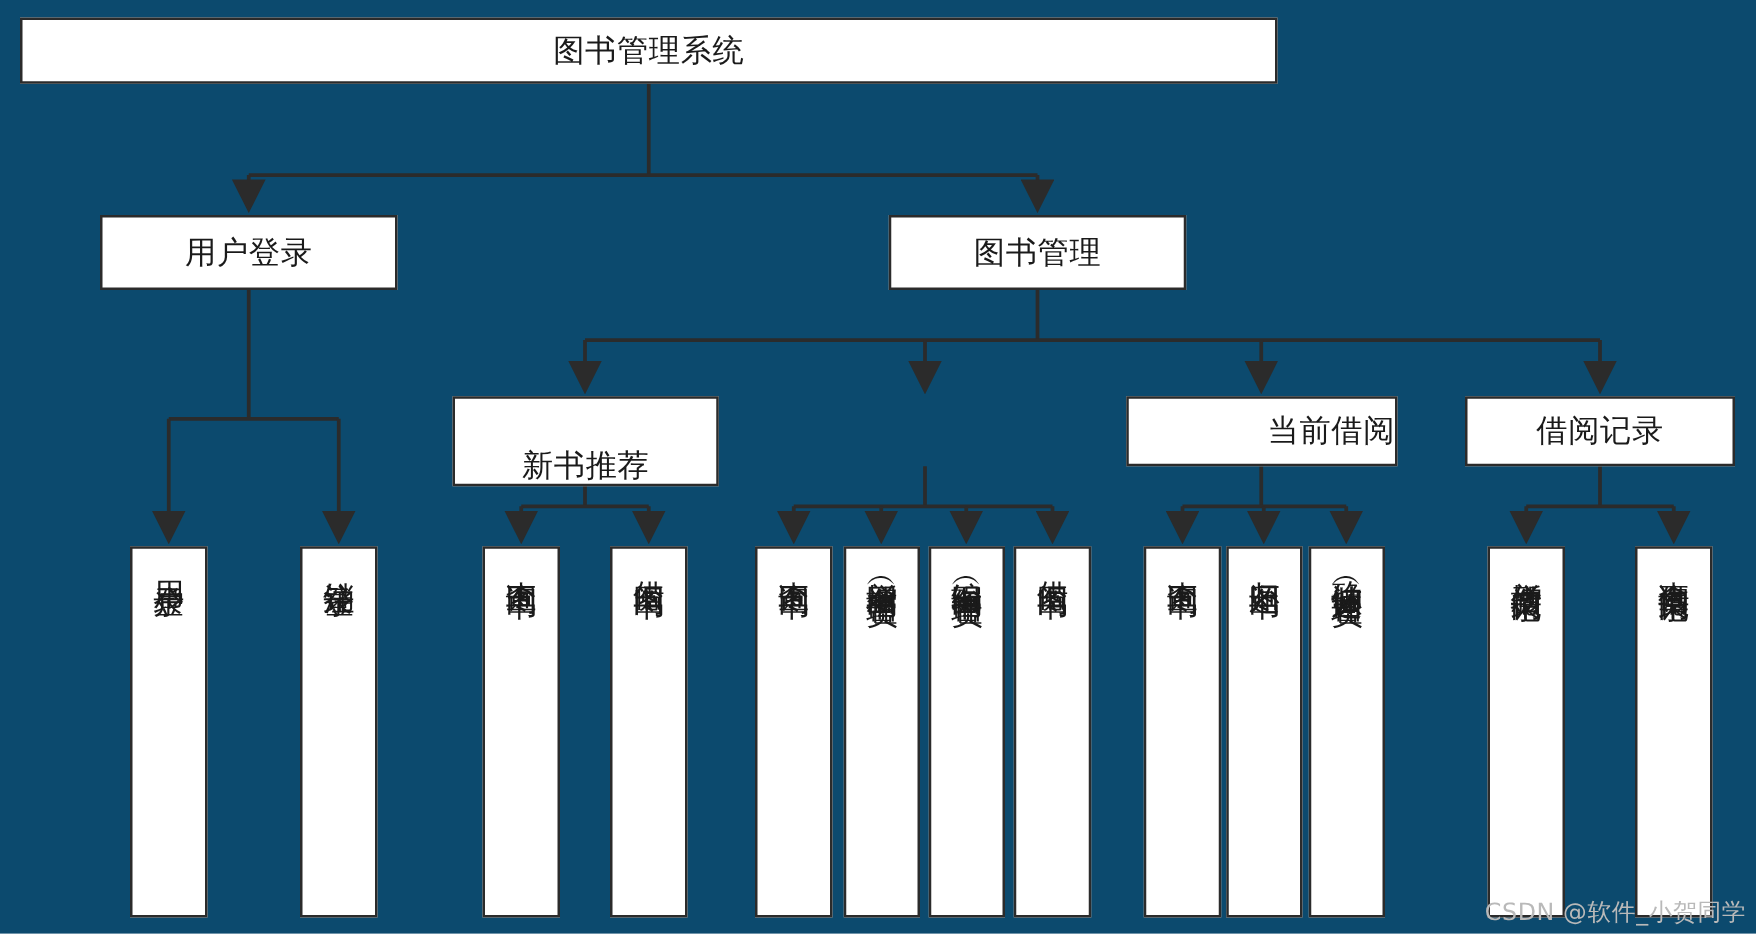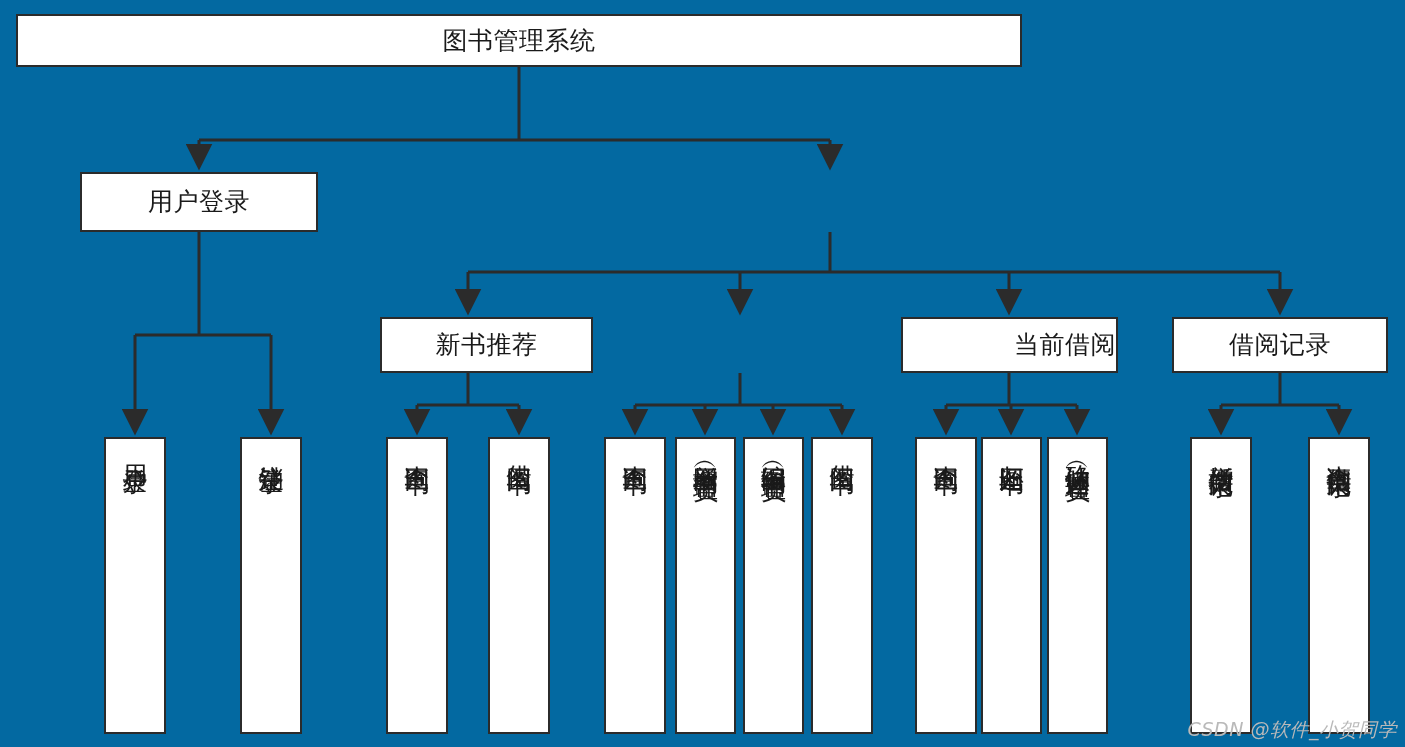--- a/index.html
+++ b/index.html
@@ -7,21 +7,21 @@
     padding: 0;
     background: #ffffff;
   }
   body {
     font-family: "DejaVu Sans", "Liberation Sans", sans-serif;
   }
   #canvas {
     position: relative;
     width: 1405px;
     height: 747px;
-    background: #0369a1;
+    background: #0c4a6e;
     overflow: hidden;
   }
   svg.wires {
     position: absolute;
     left: 0;
     top: 0;
     width: 1405px;
     height: 747px;
     pointer-events: none;
   }
@@ -64,21 +64,20 @@
     white-space: nowrap;
   }
   .watermark {
     position: absolute;
     right: 8px;
     bottom: 4px;
     font-size: 19px;
     color: #b9b9b9;
     white-space: nowrap;
     letter-spacing: 0.5px;
-    font-style: italic;
   }
 </style>
 </head>
 <body>
 
 <div id="canvas">
 
   <svg class="wires" viewBox="0 0 1405 747">
     <defs>
       <marker id="arrow" viewBox="0 0 12 12" refX="10" refY="6" markerWidth="9" markerHeight="9" orient="auto-start-reverse">
@@ -129,22 +128,25 @@
     </g>
   </svg>
 
   <div class="node root h" style="left:16px; top:14px; width:1006px; height:53px;">
     <span class="lbl">图书管理系统</span>
   </div>
 
   <div class="node h" style="left:80px; top:172px; width:238px; height:60px;">
     <span class="lbl">用户登录</span>
   </div>
-
-  <div class="node h" style="left:380px; top:317px; width:213px; height:56px;">
+  <div class="node h" style="left:711px; top:172px; width:238px; height:60px;">
+    <span class="lbl">图书管理</span>
+  </div>
+
+  <div class="node h" style="left:362px; top:317px; width:213px; height:72px;align-items:flex-end;">
     <span class="lbl">新书推荐</span>
   </div>
   <div class="node h" style="left:901px; top:317px; width:217px; height:56px;justify-content:flex-end;">
     <span class="lbl">当前借阅</span>
   </div>
   <div class="node h" style="left:1172px; top:317px; width:216px; height:56px;">
     <span class="lbl">借阅记录</span>
   </div>
 
   <div class="node v" style="left:104px; top:437px; width:62px; height:297px;">

